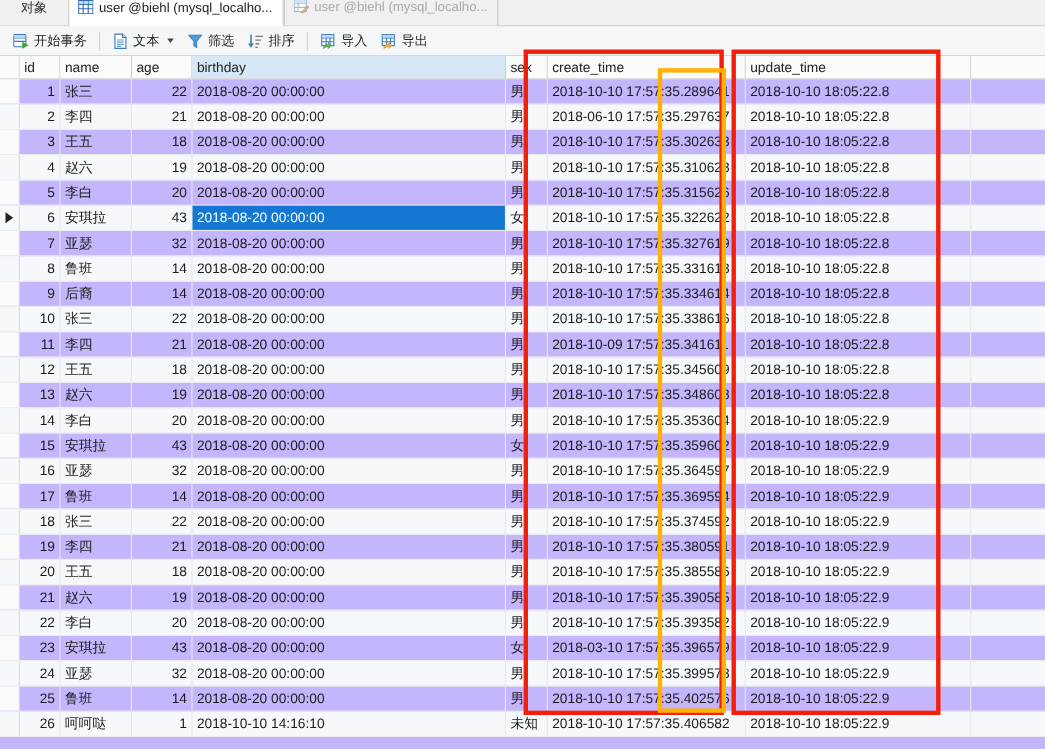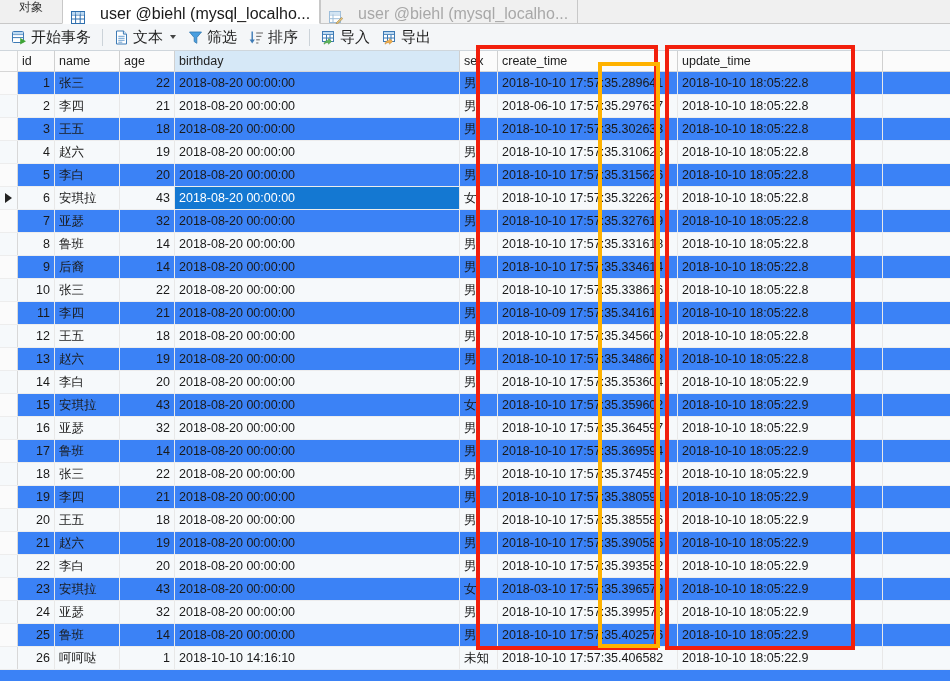--- a/index.html
+++ b/index.html
@@ -17,51 +17,51 @@
     position: absolute; left: 0; top: 0; width: 950px; height: 24px;
     background: #f0f0f0; border-bottom: 1px solid #c8c8c8;
     display: flex; align-items: flex-end;
   }
   .tab-obj {
     width: 62px; height: 24px; display: flex; align-items: flex-start;
     justify-content: center; font-size: 12px; color: #333;
     background: #f0f0f0;
   }
   .tab {
-    height: 24px; display: flex; align-items: flex-end; gap: 15px;
-    padding: 0 9px 0 8px; font-size: 16px; white-space: nowrap;
+    height: 24px; display: flex; align-items: flex-start; gap: 5px;
+    padding: 0 9px 0 8px; font-size: 12px; white-space: nowrap;
     border-left: 1px solid #c8c8c8; border-right: 1px solid #c8c8c8;
   }
   .tab.active { background: #ffffff; color: #1a1a1a; border-bottom: 1px solid #ffffff; margin-bottom: -1px; }
   .tab.inactive { background: #f0f0f0; color: #a8a8a8; }
   .tabico { width: 14px; height: 13px; flex: 0 0 auto; }
 
   
   .toolbar {
     position: absolute; left: 0; top: 24px; width: 950px; height: 27px;
     background: #f4f6f8; border-bottom: 1px solid #cfd6dc;
     display: flex; align-items: center; padding-left: 6px;
   }
   .tbtn {
     display: flex; align-items: center; gap: 4px; height: 22px;
-    padding: 0 6px; font-size: 15px; color: #1f1f1f; white-space: nowrap;
+    padding: 0 6px; font-size: 12px; color: #1f1f1f; white-space: nowrap;
     cursor: default;
   }
   .tbico { width: 15px; height: 15px; flex: 0 0 auto; display:block; }
   .tsep { width: 1px; height: 17px; background: #ccd3d9; margin: 0 5px; }
   .caret {
     width: 0; height: 0; border-left: 3px solid transparent;
     border-right: 3px solid transparent; border-top: 4px solid #444;
     margin-left: 3px;
   }
 
   
   .grid {
     position: absolute; left: 0; top: 51px; width: 950px; height: 630px;
-    background: #3b82f6; font-size: 12.5px; color: #1a1a1a;
+    background: #c4b5fd; font-size: 12.5px; color: #1a1a1a;
   }
   .row { display: flex; height: 23px; align-items: stretch; }
   .hrow { height: 21px; background: #fbfbfb; border-bottom: 1px solid #d6d6d6; }
   .cell {
     display: flex; align-items: center; height: 100%;
     border-right: 1px solid #e8e8e8; padding: 0 4px; overflow: hidden;
     white-space: nowrap;
   }
   .hcell {
     background: #fbfbfb; color: #222; font-size: 12.5px;

